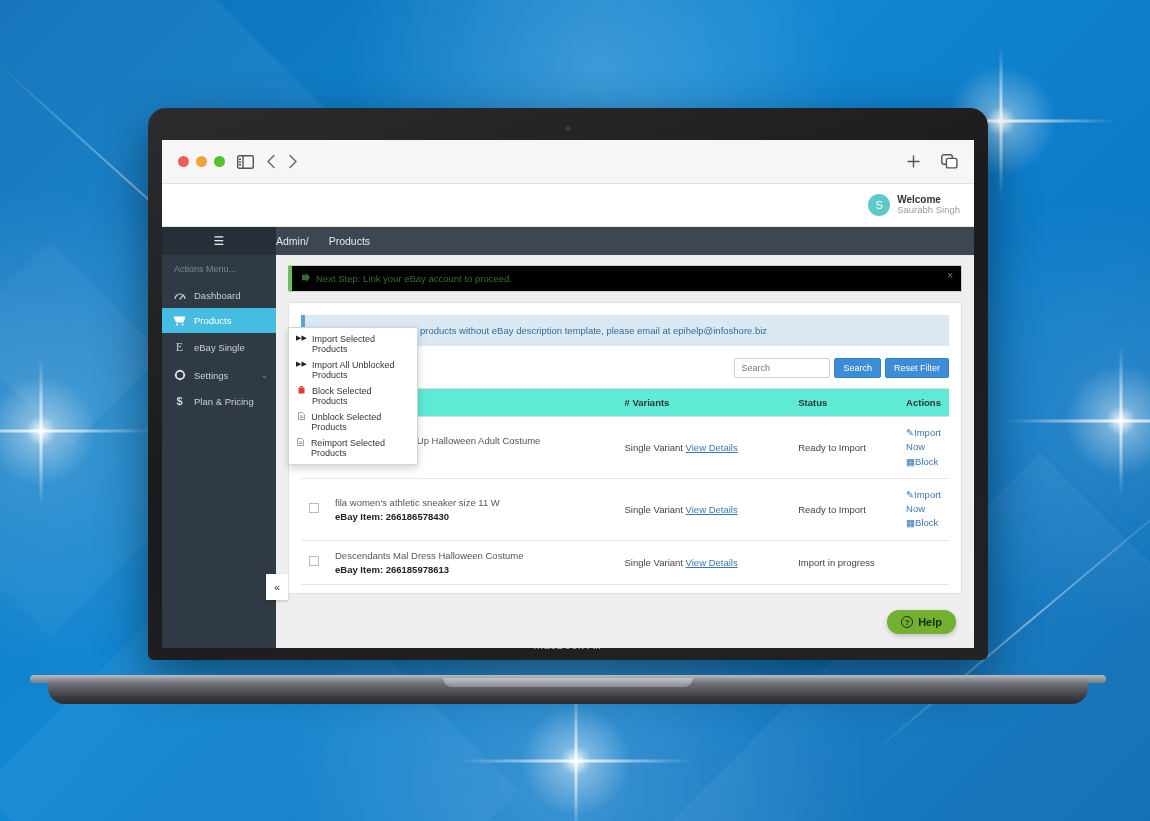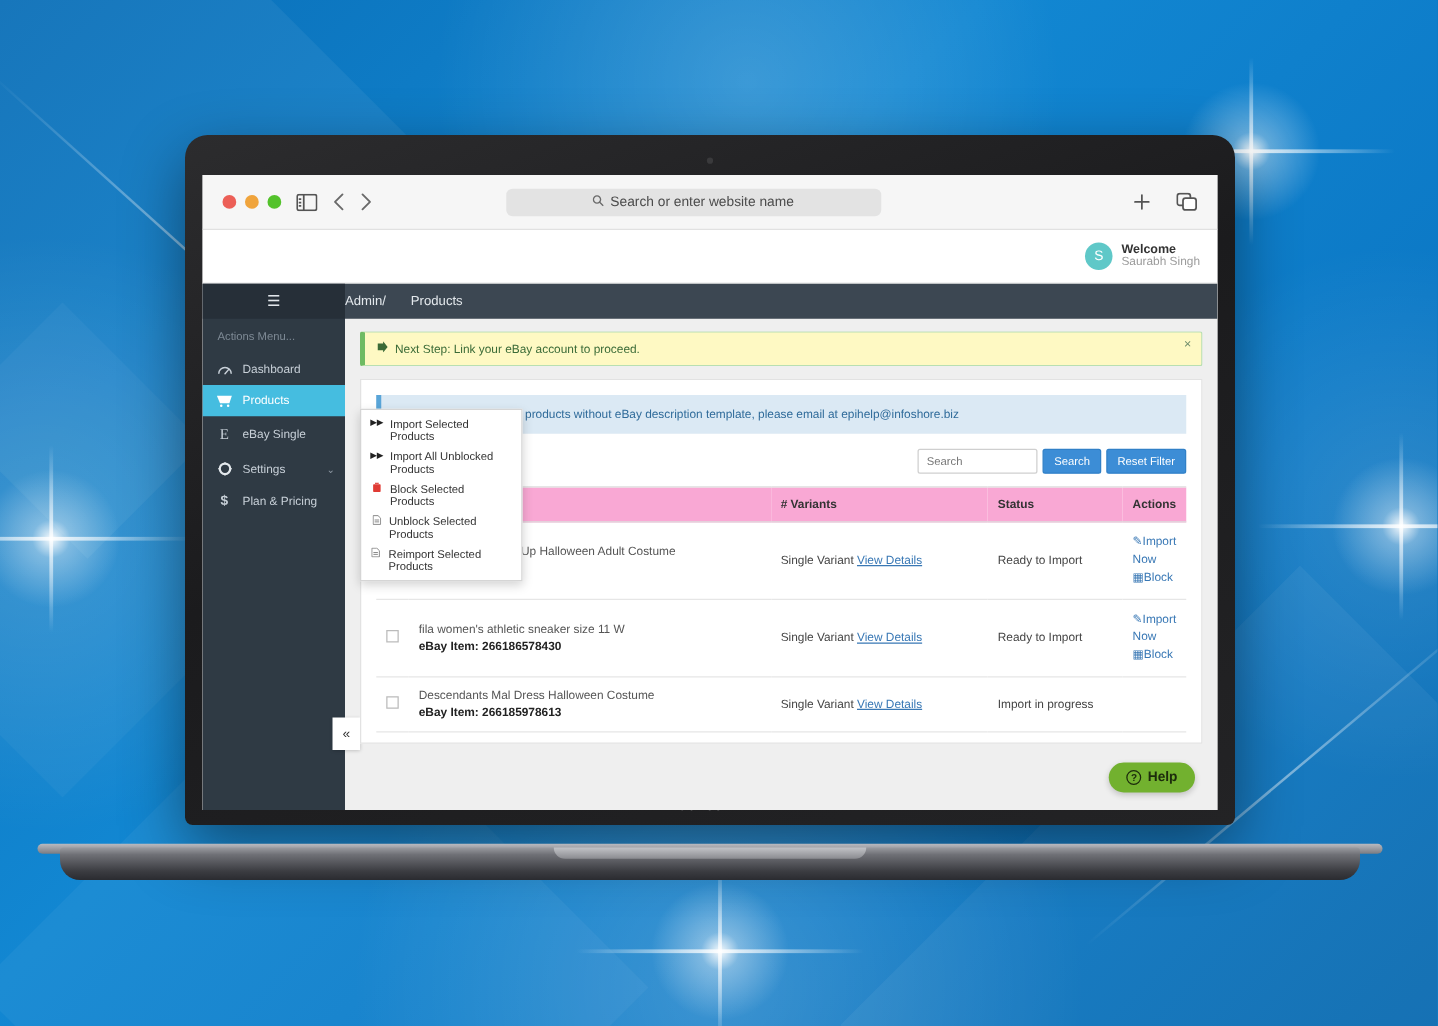--- a/index.html
+++ b/index.html
@@ -167,21 +167,21 @@
   
   #main { flex: 1; display: flex; flex-direction: column; background: #efefef; min-width: 0; }
   #breadcrumb-bar {
     height: 28px; background: #3c4752; color: #e3e8ec;
     display: flex; align-items: center; gap: 20px; 
     font-size: 10.5px; flex-shrink: 0;
   }
   #content { padding: 10px 12px 0 12px; flex: 1; overflow: hidden; position: relative; }
 
   #alert-success {
-    background: #fef9c3; border: 1px solid #b8dfb2; border-left: 4px solid #6fbb63;
+    background: #000000; border: 1px solid #b8dfb2; border-left: 4px solid #6fbb63;
     color: #3b6b37; font-size: 9.5px;
     padding: 7px 10px; display: flex; align-items: center; gap: 5px;
     border-radius: 2px; position: relative;
   }
   #alert-close {
     position: absolute; right: 8px; top: 4px;
     color: #6e8d6b; font-size: 10px;
   }
 
   #panel {
@@ -210,21 +210,21 @@
   .blue-btn {
     background: #3c8dd6; color: #fff; border: 1px solid #3180c7;
     font-size: 9px; padding: 4px 8px; border-radius: 2px;
   }
 
   
   #product-table { width: 100%; border-collapse: collapse; margin-top: 9px; font-size: 9.5px; }
   #product-table th {
     text-align: left; font-weight: bold; color: #333;
     padding: 8px 8px; border-bottom: 1px solid #ddd; border-top: 1px solid #ddd;
-    background: #f9a8d4; font-size: 9.5px;
+    background: #5eead4; font-size: 9.5px;
   }
   #product-table td {
     padding: 9px 8px; border-bottom: 1px solid #e6e6e6;
     color: #444; vertical-align: middle;
   }
   .col-check { width: 26px; }
   .col-name  { width: 290px; }
   .col-var   { width: 174px; }
   .col-status{ width: 108px; }
   .chk {
@@ -312,29 +312,20 @@
       <span class="chrome-ico">
         <svg width="10" height="15" viewBox="0 0 10 15" fill="none" stroke="#6a6a6a" stroke-width="1.5" stroke-linecap="round" stroke-linejoin="round">
             <polyline points="8,1.5 2,7.5 8,13.5"></polyline>
           </svg>
       </span>
       <span class="chrome-ico">
         <svg width="10" height="15" viewBox="0 0 10 15" fill="none" stroke="#6a6a6a" stroke-width="1.5" stroke-linecap="round" stroke-linejoin="round">
             <polyline points="2,1.5 8,7.5 2,13.5"></polyline>
           </svg>
       </span>
-      <div id="url-bar">
-        <span>
-          <svg width="9" height="9" viewBox="0 0 10 10" fill="none" stroke="#6b6b6b" stroke-width="1.2">
-              <circle cx="4" cy="4" r="3.2"></circle>
-              <line x1="6.4" y1="6.4" x2="9.3" y2="9.3" stroke-linecap="round"></line>
-            </svg>
-        </span>
-        <span>Search or enter website name</span>
-      </div>
       <div id="browser-right">
         <span class="chrome-ico">
           <svg width="15" height="15" viewBox="0 0 15 15" stroke="#555" stroke-width="1.4" stroke-linecap="round">
               <line x1="7.5" y1="2" x2="7.5" y2="13"></line>
               <line x1="2" y1="7.5" x2="13" y2="7.5"></line>
             </svg>
         </span>
         <span class="chrome-ico">
           <svg width="17" height="15" viewBox="0 0 17 15" fill="none" stroke="#555" stroke-width="1.4">
             <rect x="0.8" y="0.8" width="10.5" height="9.5" rx="2"></rect>

